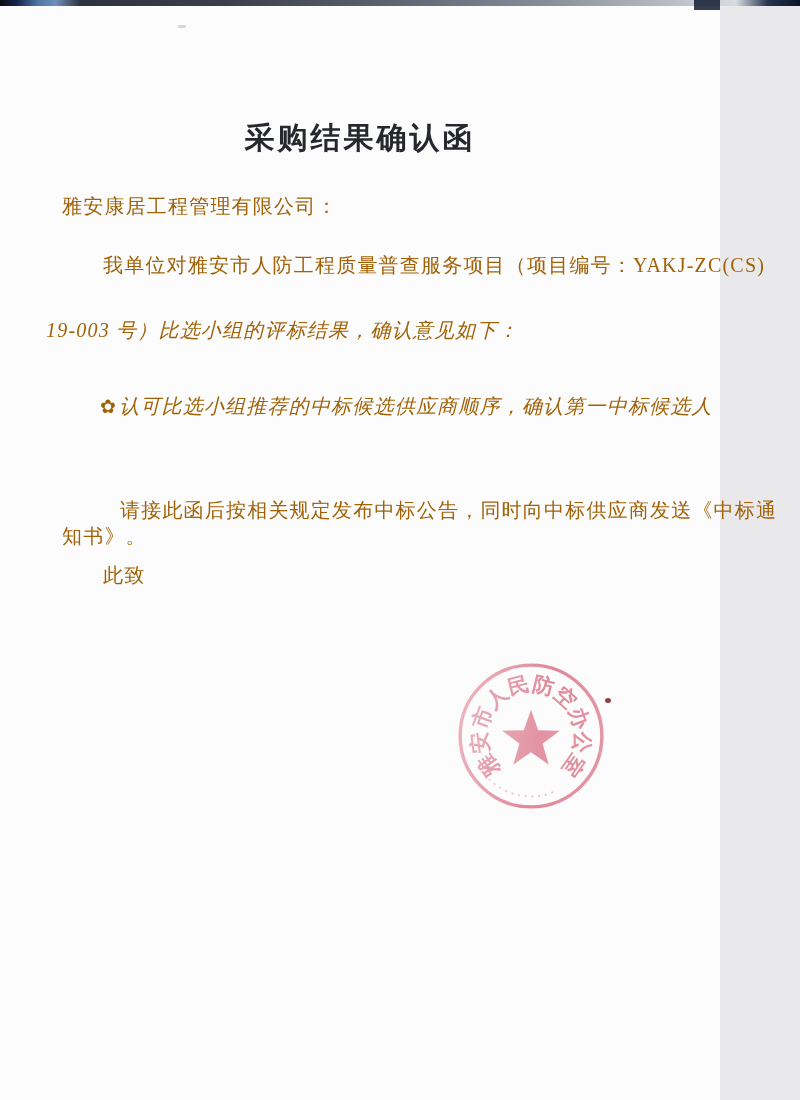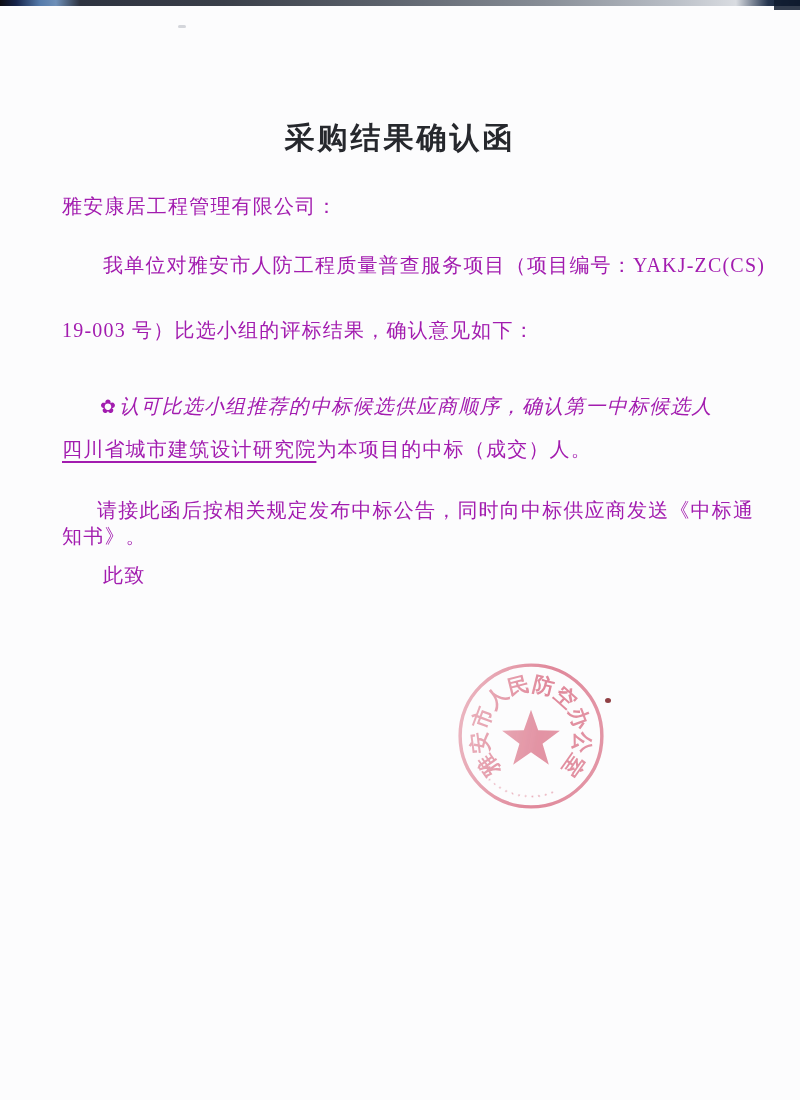--- a/index.html
+++ b/index.html
@@ -1,18 +1,18 @@
 <!DOCTYPE html>
 <html><head>
 <meta charset="utf-8">
 <style>
   html,body{margin:0;padding:0;}
   body{width:800px;height:1100px;overflow:hidden;background:#e9e9ec;}
   .page{
-    position:relative;width:800px;height:1100px;
+    position:relative;width:720px;height:1100px;
     background:#fcfcfd;
     font-family:"Liberation Serif","DejaVu Serif",serif;
     color:#33353b;
   }
   .scan-strip{
     position:absolute;top:0;left:0;width:800px;height:6px;
     background:linear-gradient(90deg,
       #0d0d12 0%, #16244a 2%, #557bab 5%, #6e8fb8 7%, #2e3340 10%,
       #3a3f49 28%, #5c626c 48%, #878d96 68%, #b9bec6 84%, #d9dce1 92%,
       #25354f 96%, #0b1526 100%);
@@ -21,28 +21,28 @@
     position:absolute;top:0;right:0;width:26px;height:10px;
     background:#101c30;opacity:.85;
   }
   .title{
     position:absolute;top:118px;left:0;width:100%;
     text-align:center;font-size:30px;font-weight:bold;
     letter-spacing:3px;color:#26282d;
   }
   .line{
     position:absolute;font-size:20px;letter-spacing:1.2px;
-    white-space:nowrap;color:#a21caf;
+    white-space:nowrap;color:#a16207;
   }
   .salutation{top:193px;left:62px;}
   .p1l1{top:252px;left:103px;}
-  .p1l2{top:317px;left:62px;}
+  .p1l2{top:317px;left:46px;font-style:italic;}
   .p2l1{top:393px;left:100px;font-style:italic;}
   .p2l2{top:436px;left:62px;}
-  .p3l1{top:497px;left:97px;}
+  .p3l1{top:497px;left:120px;}
   .p3l2{top:523px;left:62px;}
   .closing{top:562px;left:103px;}
   .sig-line{top:731px;left:349px;}
   .date-line{top:764px;left:424px;letter-spacing:2px;}
   .u{
     text-decoration:underline;
     text-underline-offset:5px;
     text-decoration-thickness:1.5px;
   }
   .florette{font-family:"DejaVu Sans",sans-serif;font-size:19px;margin-right:2px;}
@@ -79,21 +79,20 @@
   <div class="speck"></div>
 
   <div class="title">采购结果确认函</div>
 
   <div class="line salutation">雅安康居工程管理有限公司：</div>
 
   <div class="line p1l1">我单位对雅安市人防工程质量普查服务项目（项目编号：YAKJ-ZC(CS)</div>
   <div class="line p1l2">19-003 号）比选小组的评标结果，确认意见如下：</div>
 
   <div class="line p2l1"><span class="florette">✿</span><span>认可比选小组推荐的中标候选供应商顺序，确认第一中标候选人</span></div>
-  <div class="line p2l2"><span class="u">四川省城市建筑设计研究院</span><span>为本项目的中标（成交）人。</span></div>
 
   <div class="line p3l1">请接此函后按相关规定发布中标公告，同时向中标供应商发送《中标通</div>
   <div class="line p3l2">知书》。</div>
 
   <div class="line closing">此致</div>
 
   <div class="seal">
     <svg viewBox="0 0 160 160" id="seal-svg">
       <circle class="seal-ring" cx="80" cy="80" r="70"></circle>
       <polygon class="seal-star" points="80,54 87.1,74.3 108.5,74.7 91.4,87.7 97.6,108.3 80,96 62.4,108.3 68.6,87.7 51.5,74.7 72.9,74.3"></polygon>

